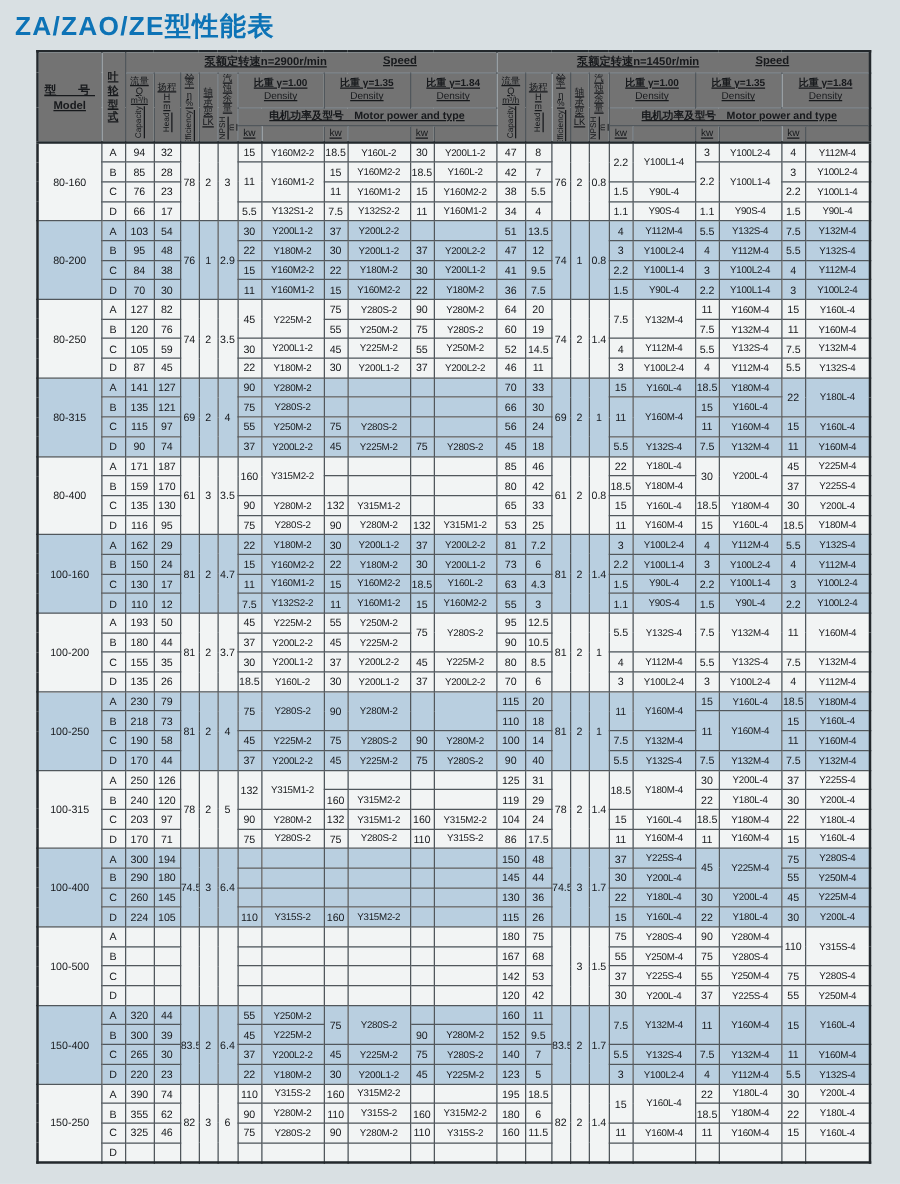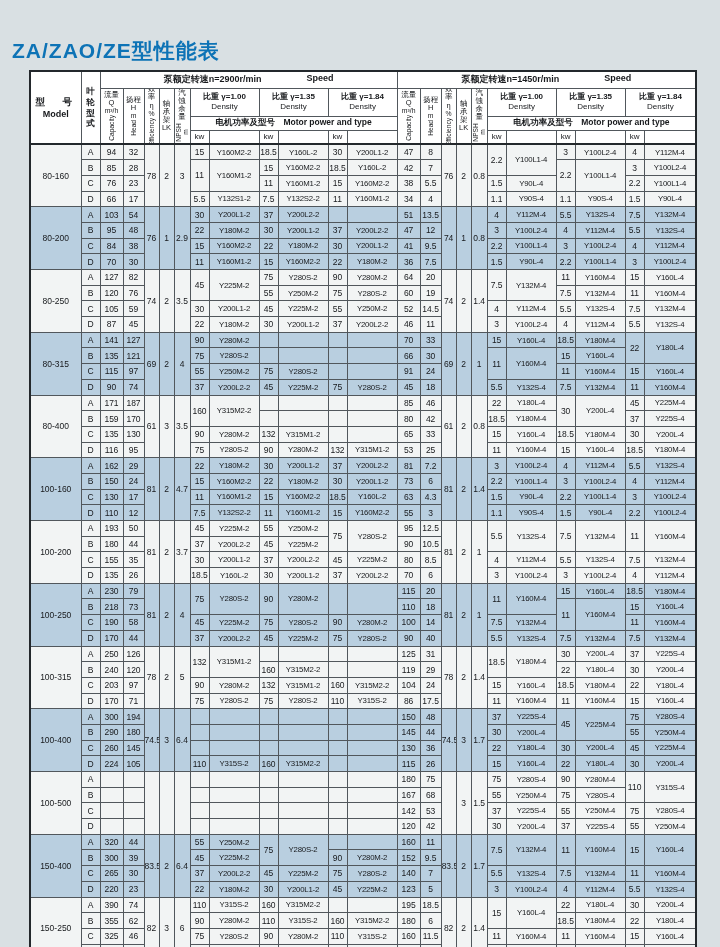--- a/index.html
+++ b/index.html
@@ -1,22 +1,22 @@
 <!DOCTYPE html>
 <html><head>
 <meta charset="utf-8">
 <style>
   html,body{margin:0;padding:0;}
   body{width:720px;height:947px;background:#d9e0e3;font-family:"Liberation Sans",sans-serif;color:#17191c;overflow:hidden;}
-  .titles{padding:7px 0 0 12px;margin-top:30px;}
+  .titles{padding:7px 0 0 12px;}
   .t1{font-size:21px;font-weight:bold;color:#0d73b6;letter-spacing:1px;}
   .t2{font-size:18px;font-weight:bold;color:#0d73b6;letter-spacing:1px;word-spacing:9px;margin-top:1px;}
   table{border-collapse:collapse;table-layout:fixed;width:668px;margin:5px 0 0 29px;border:2px solid #23282c;background:#e3e8ea;}
   th,td{border:1px solid #51575c;padding:0;text-align:center;vertical-align:middle;overflow:hidden;}
-  thead th{background:#ffffff;font-weight:normal;}
+  thead th{background:#737373;font-weight:normal;text-decoration:underline;}
   thead{border-bottom:2px solid #23282c;}
   tbody tr{height:15.7px;}
   tr.h1{height:17px;} tr.h2{height:28px;padding-left:10px;} tr.h3{height:14px;} tr.h4{height:14px;}
   .g-w td{background:#f2f4f4;}
   .g-b td{background:#b9cfe0;}
   td.model{font-size:8.5px;}
   td.type{font-size:8.5px;}
   td.num{font-size:8.5px;}
   td.motor{font-size:7.8px;letter-spacing:-0.2px;}
   .mhead{font-size:9.5px;font-weight:bold;letter-spacing:4px;}
@@ -502,21 +502,21 @@
       <tr class="g-b">
         <td class="type">C</td>
         <td class="num">115</td>
         <td class="num">97</td>
         <td class="num">55</td>
         <td class="motor">Y250M-2</td>
         <td class="num">75</td>
         <td class="motor">Y280S-2</td>
         <td class="num"></td>
         <td class="motor"></td>
-        <td class="num">91</td>
+        <td class="num">56</td>
         <td class="num">24</td>
         <td class="num">11</td>
         <td class="motor">Y160M-4</td>
         <td class="num">15</td>
         <td class="motor">Y160L-4</td>
       </tr>
       <tr class="g-b">
         <td class="type">D</td>
         <td class="num">90</td>
         <td class="num">74</td>

